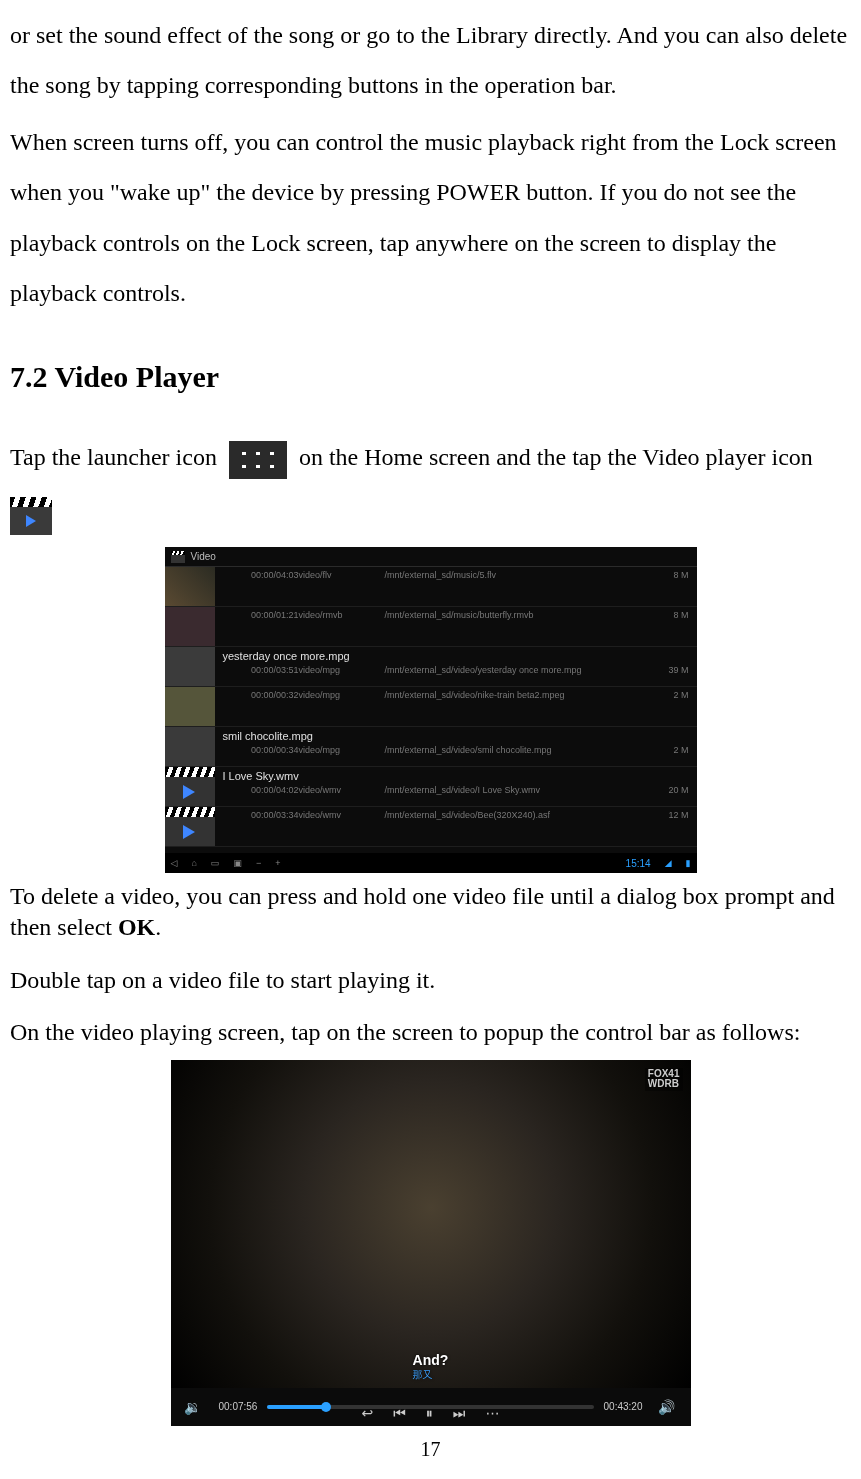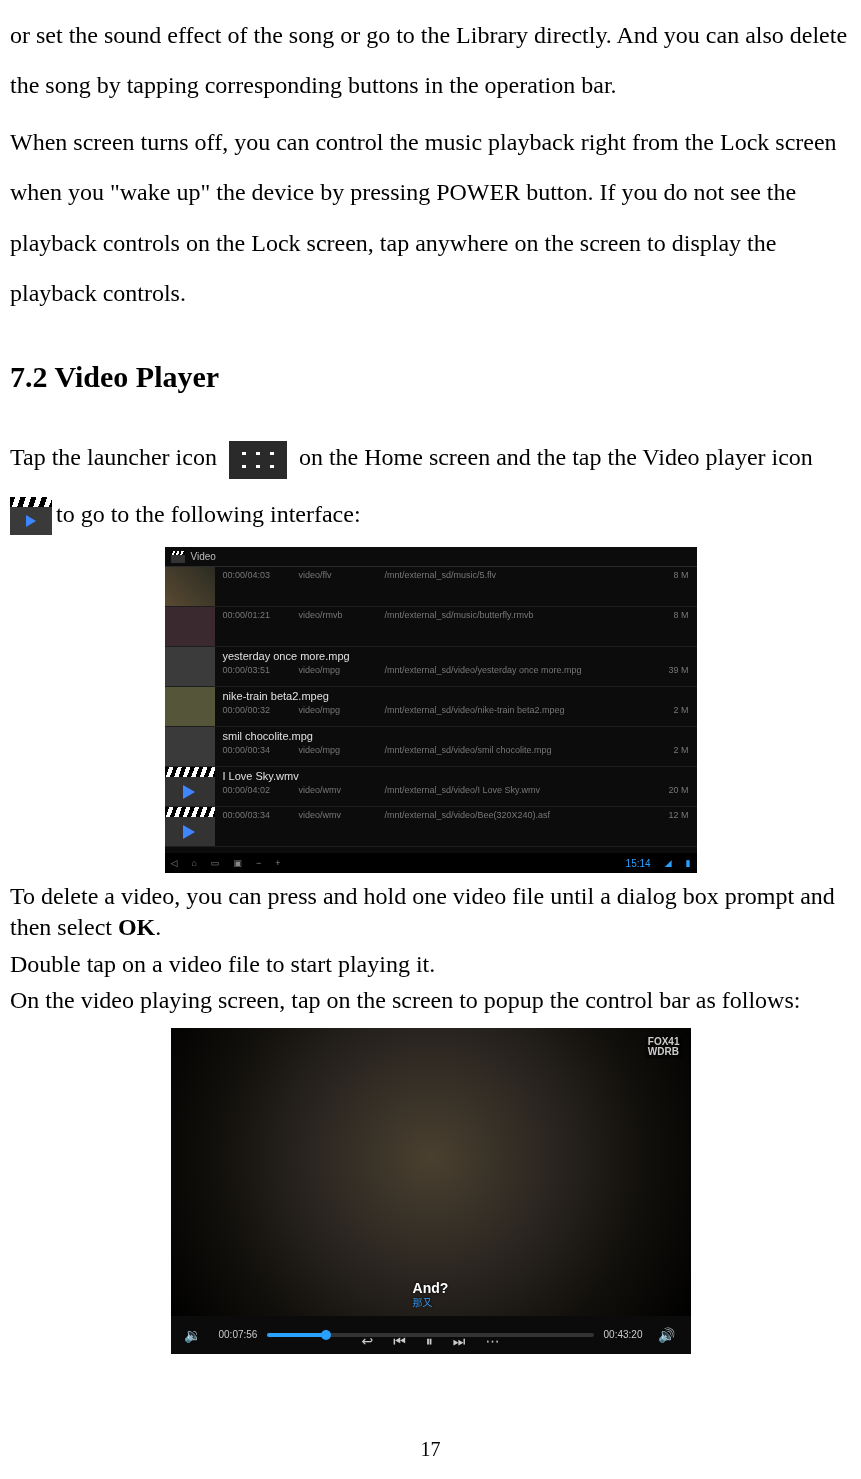--- a/index.html
+++ b/index.html
@@ -63,21 +63,21 @@
     .video-icon .play {
       width: 0; height: 0;
       border-left: 10px solid #3e86ff;
       border-top: 6px solid transparent;
       border-bottom: 6px solid transparent;
     }
     .text-tight {
       line-height: 1.3;
       margin-top: 8px;
     }
-    .text-tight + .text-tight { margin-top: 5px; }
+    .text-tight + .text-tight { margin-top: 21px; }
     .screenshot1 {
       width: 532px;
       height: 326px;
       background: #0c0c0c;
       margin: 8px auto 6px auto;
       display: block;
       color: #bdbdbd;
       font-family: sans-serif;
       font-size: 10px;
       position: relative;
@@ -141,21 +141,21 @@
     .screenshot1 .meta .name {
       color: #e0e0e0;
       font-size: 11px;
       margin-bottom: 3px;
     }
     .screenshot1 .meta .line {
       display: flex;
       color: #777;
       font-size: 9px;
     }
-    .screenshot1 .meta .dur { width: 76px; }
+    .screenshot1 .meta .dur { width: 76px; text-align: right; }
     .screenshot1 .meta .type { width: 86px; }
     .screenshot1 .meta .path { flex: 1; }
     .screenshot1 .meta .size { width: 40px; text-align: right; }
     .screenshot1 .navbar {
       position: absolute;
       left:0; right:0; bottom:0;
       height: 20px;
       background: #000;
       display: flex;
       align-items: center;
@@ -163,21 +163,21 @@
       gap: 14px;
       color: #888;
       font-size: 9px;
     }
     .navbar .tri { color: #888; }
     .navbar .clock { margin-left: auto; color: #2aa0ff; font-size: 10px; }
     .navbar .wifi { color: #2aa0ff; }
 
     .screenshot2 {
       width: 520px;
-      height: 326px;
+      height: 366px;
       background: #000;
       margin: 12px auto 0 auto;
       display: block;
       position: relative;
       overflow: hidden;
       font-family: sans-serif;
     }
     .screenshot2 .frame {
       position: absolute;
       inset: 0 0 38px 0;
@@ -272,21 +272,21 @@
 <p class="para">
   <span>Tap the launcher icon </span>
   <span class="launcher-icon"></span>
   <span> on the Home screen and the tap the Video player icon</span>
 </p>
 <p class="para">
   <span class="video-icon">
     <span class="clap"></span><span class="body">
         <span class="play"></span>
       </span>
-  </span><span>to go to the following interface:</span>
+  </span>
 </p>
 
 <div class="screenshot1">
   <div class="titlebar">
     <span class="small-clap"></span>
     <span>Video</span>
   </div>
   <div id="rows">
       <div class="row">
         <div class="thumb img1"></div>
@@ -318,21 +318,20 @@
             <span class="dur">00:00/03:51</span>
             <span class="type">video/mpg</span>
             <span class="path">/mnt/external_sd/video/yesterday once more.mpg</span>
             <span class="size">39 M</span>
           </div>
         </div>
       </div>
       <div class="row">
         <div class="thumb img4"></div>
         <div class="meta">
-          <div class="name">nike-train beta2.mpeg</div>
           <div class="line">
             <span class="dur">00:00/00:32</span>
             <span class="type">video/mpg</span>
             <span class="path">/mnt/external_sd/video/nike-train beta2.mpeg</span>
             <span class="size">2 M</span>
           </div>
         </div>
       </div>
       <div class="row">
         <div class="thumb img5"></div>

